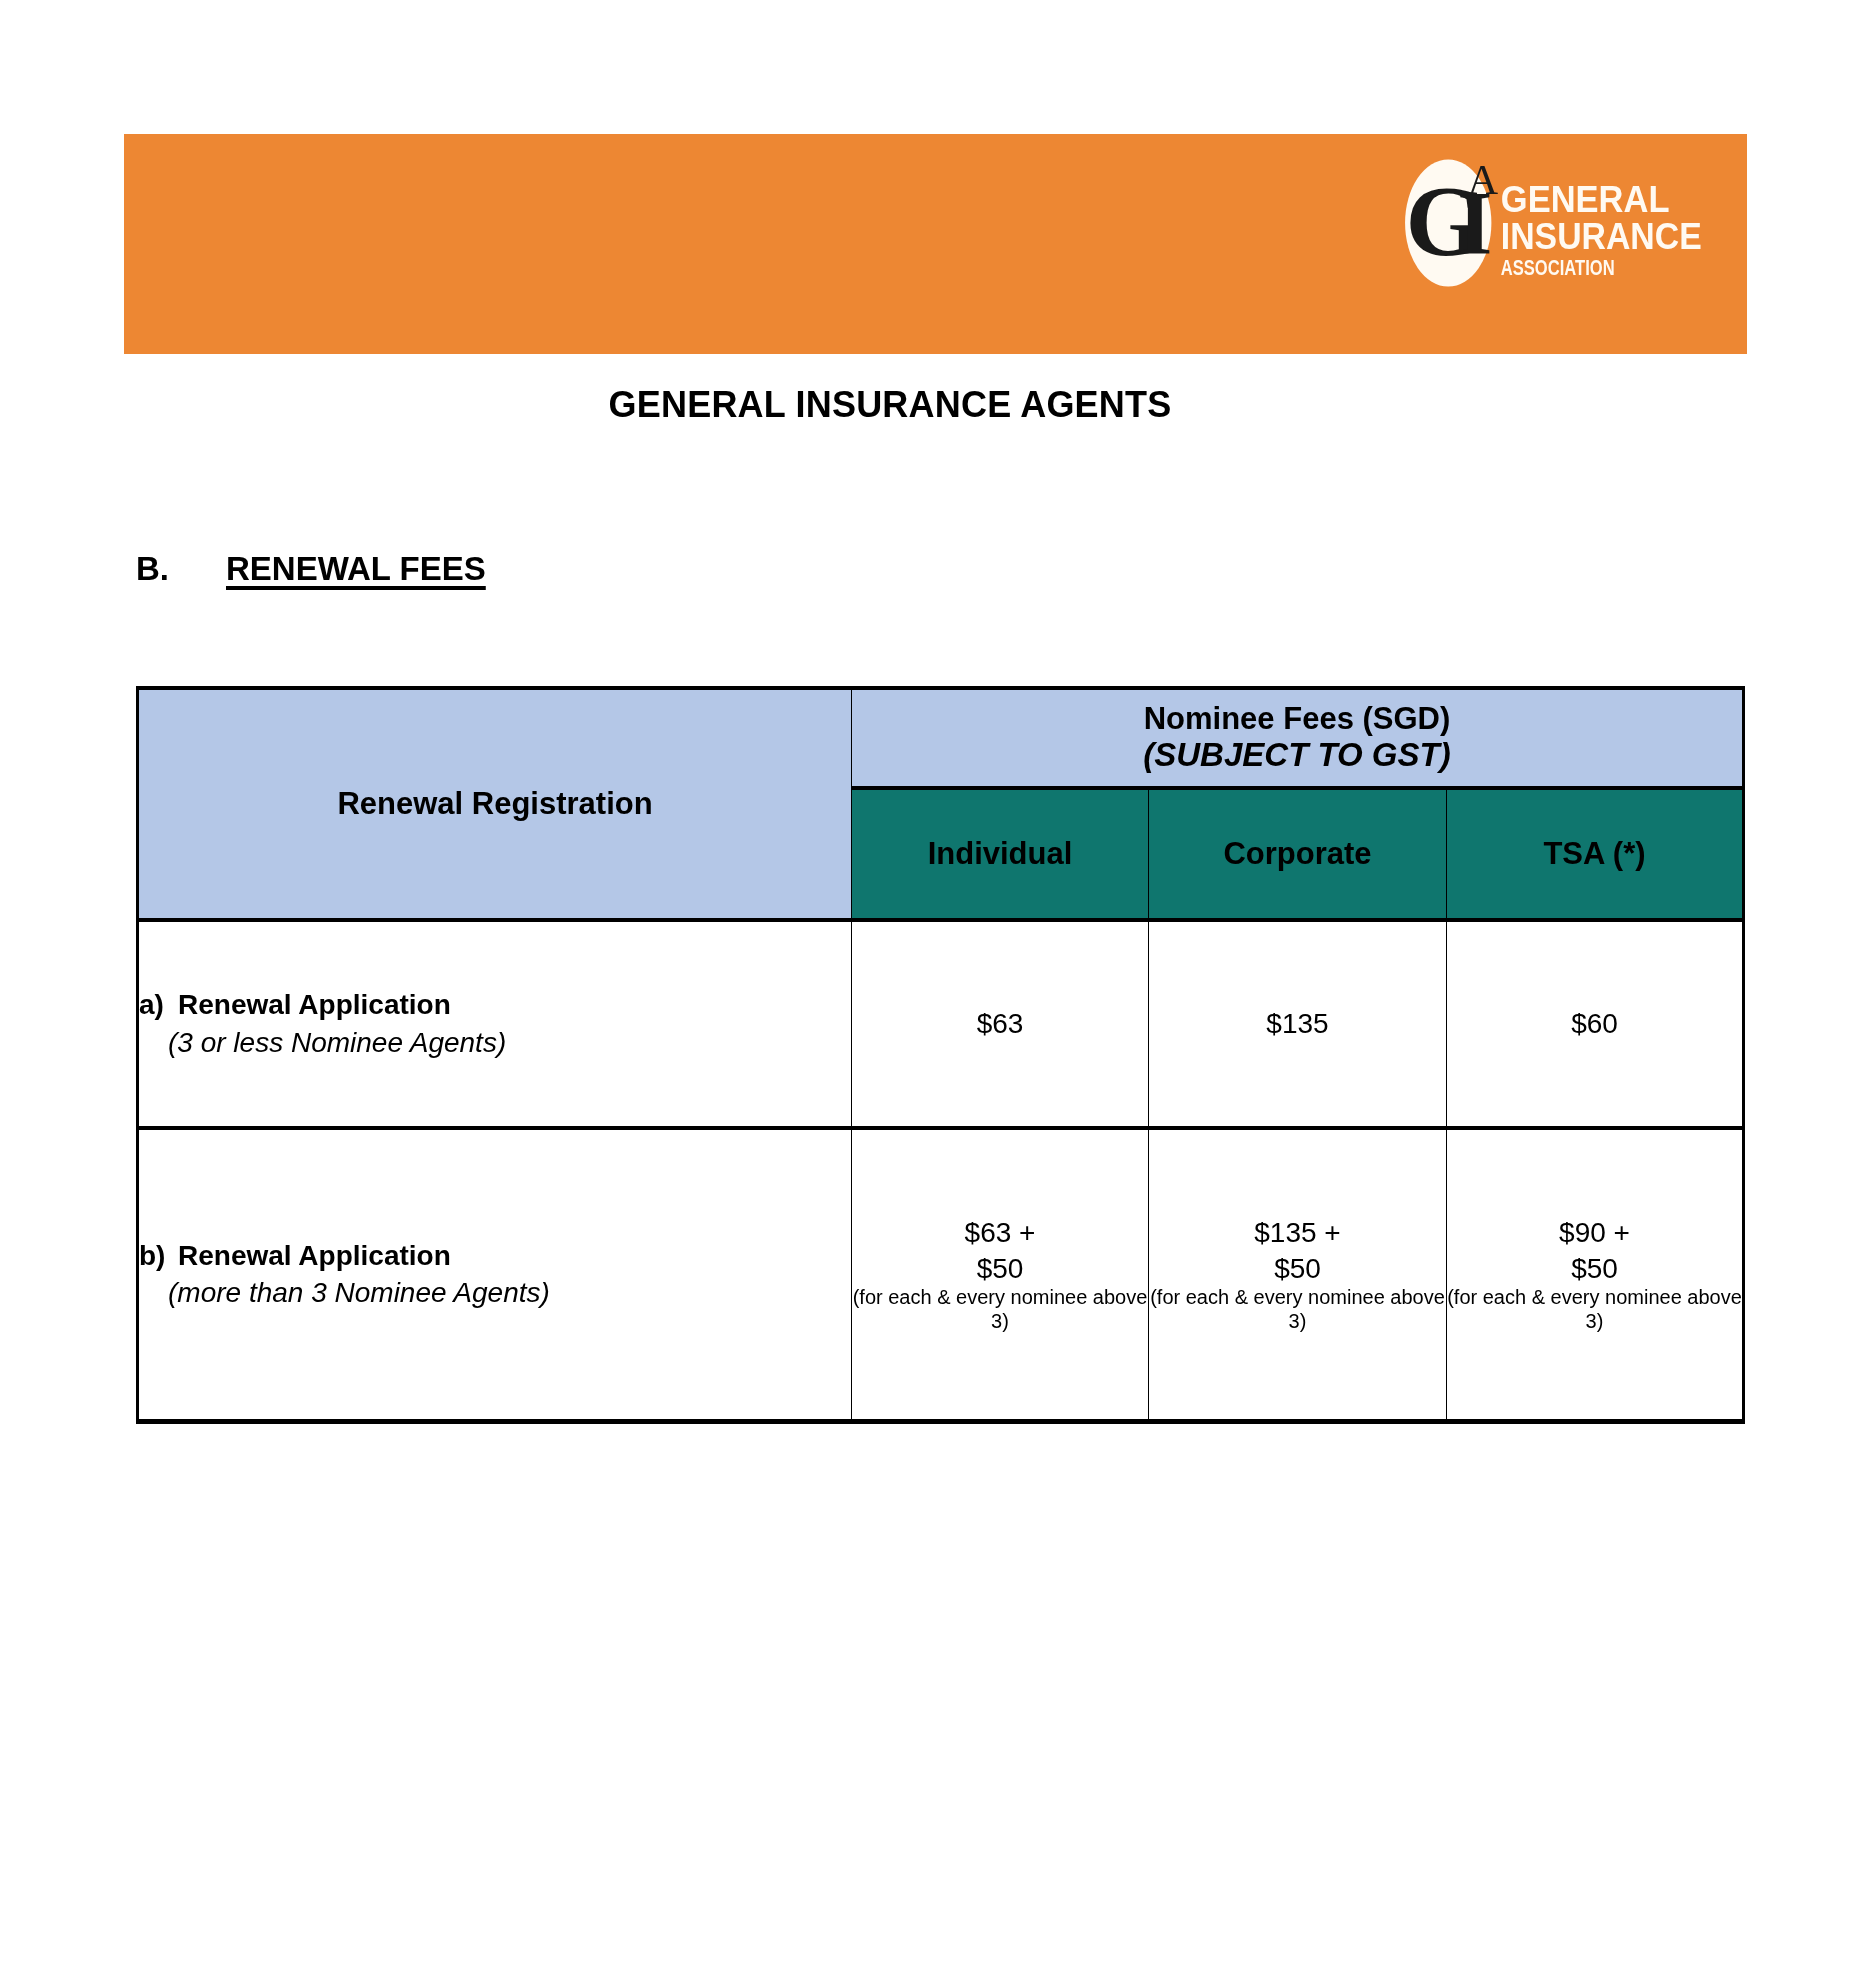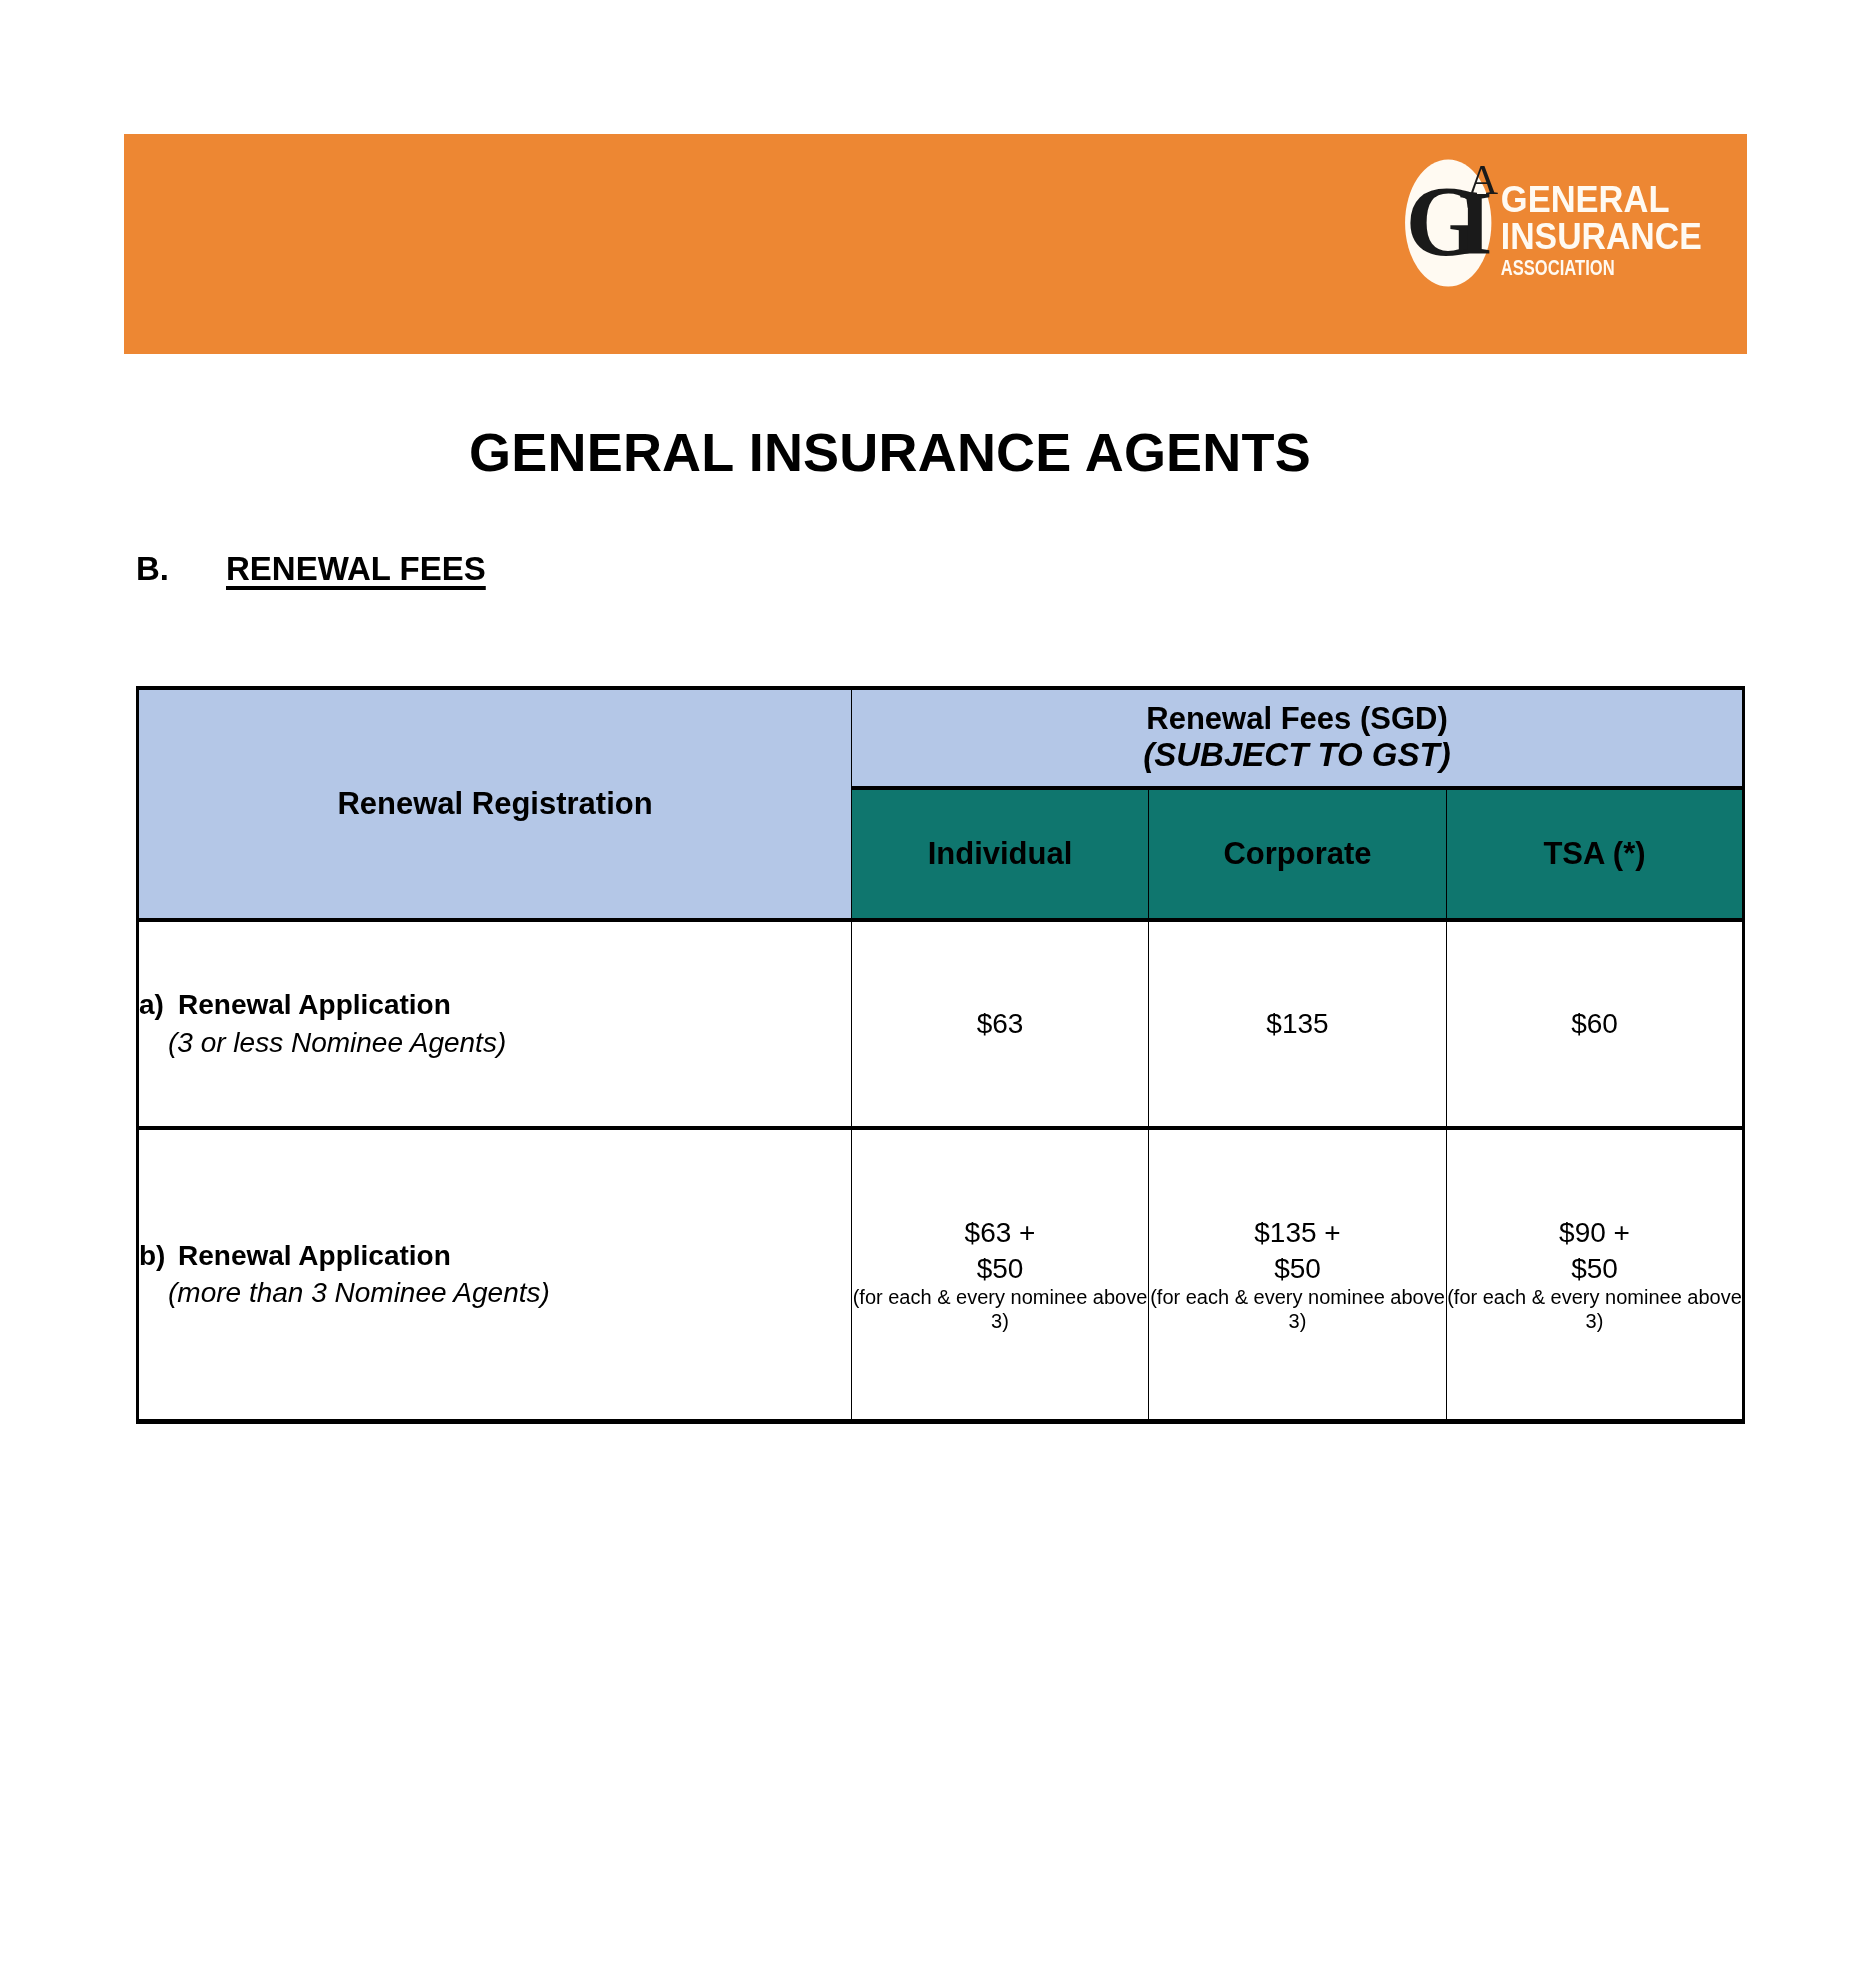--- a/index.html
+++ b/index.html
@@ -33,24 +33,24 @@
     top: 23.6px;
     width: 310px;
     height: 130px;
   }
   .logo svg { display: block; width: 100%; height: 100%; }
 
   
   .doc-title {
     position: absolute;
     left: 0;
-    top: 421px;
+    top: 384px;
     width: 1780px;
     text-align: center;
-    font-size: 54px;
+    font-size: 36px;
     font-weight: bold;
     letter-spacing: 0.2px;
   }
 
   
   .section-head {
     position: absolute;
     left: 136px;
     top: 550px;
     display: flex;
@@ -178,21 +178,21 @@
     <colgroup>
       <col class="col-reg">
         <col class="col-ind">
         <col class="col-cor">
         <col class="col-tsa">
     </colgroup>
     <thead>
       <tr>
         <th class="hdr-blue reg-head outer-top outer-left" rowspan="2">Renewal Registration</th>
         <th class="hdr-blue fees-head outer-top outer-right" colspan="3">
-          <div class="line1">Renewal Fees (SGD)</div>
+          <div class="line1">Nominee Fees (SGD)</div>
           <div class="line2">(SUBJECT TO GST)</div>
         </th>
       </tr>
       <tr>
         <th class="hdr-gray sub-head thickline">Individual</th>
         <th class="hdr-gray sub-head thickline">Corporate</th>
         <th class="hdr-gray sub-head thickline outer-right">TSA (*)</th>
       </tr>
     </thead>
     <tbody>

